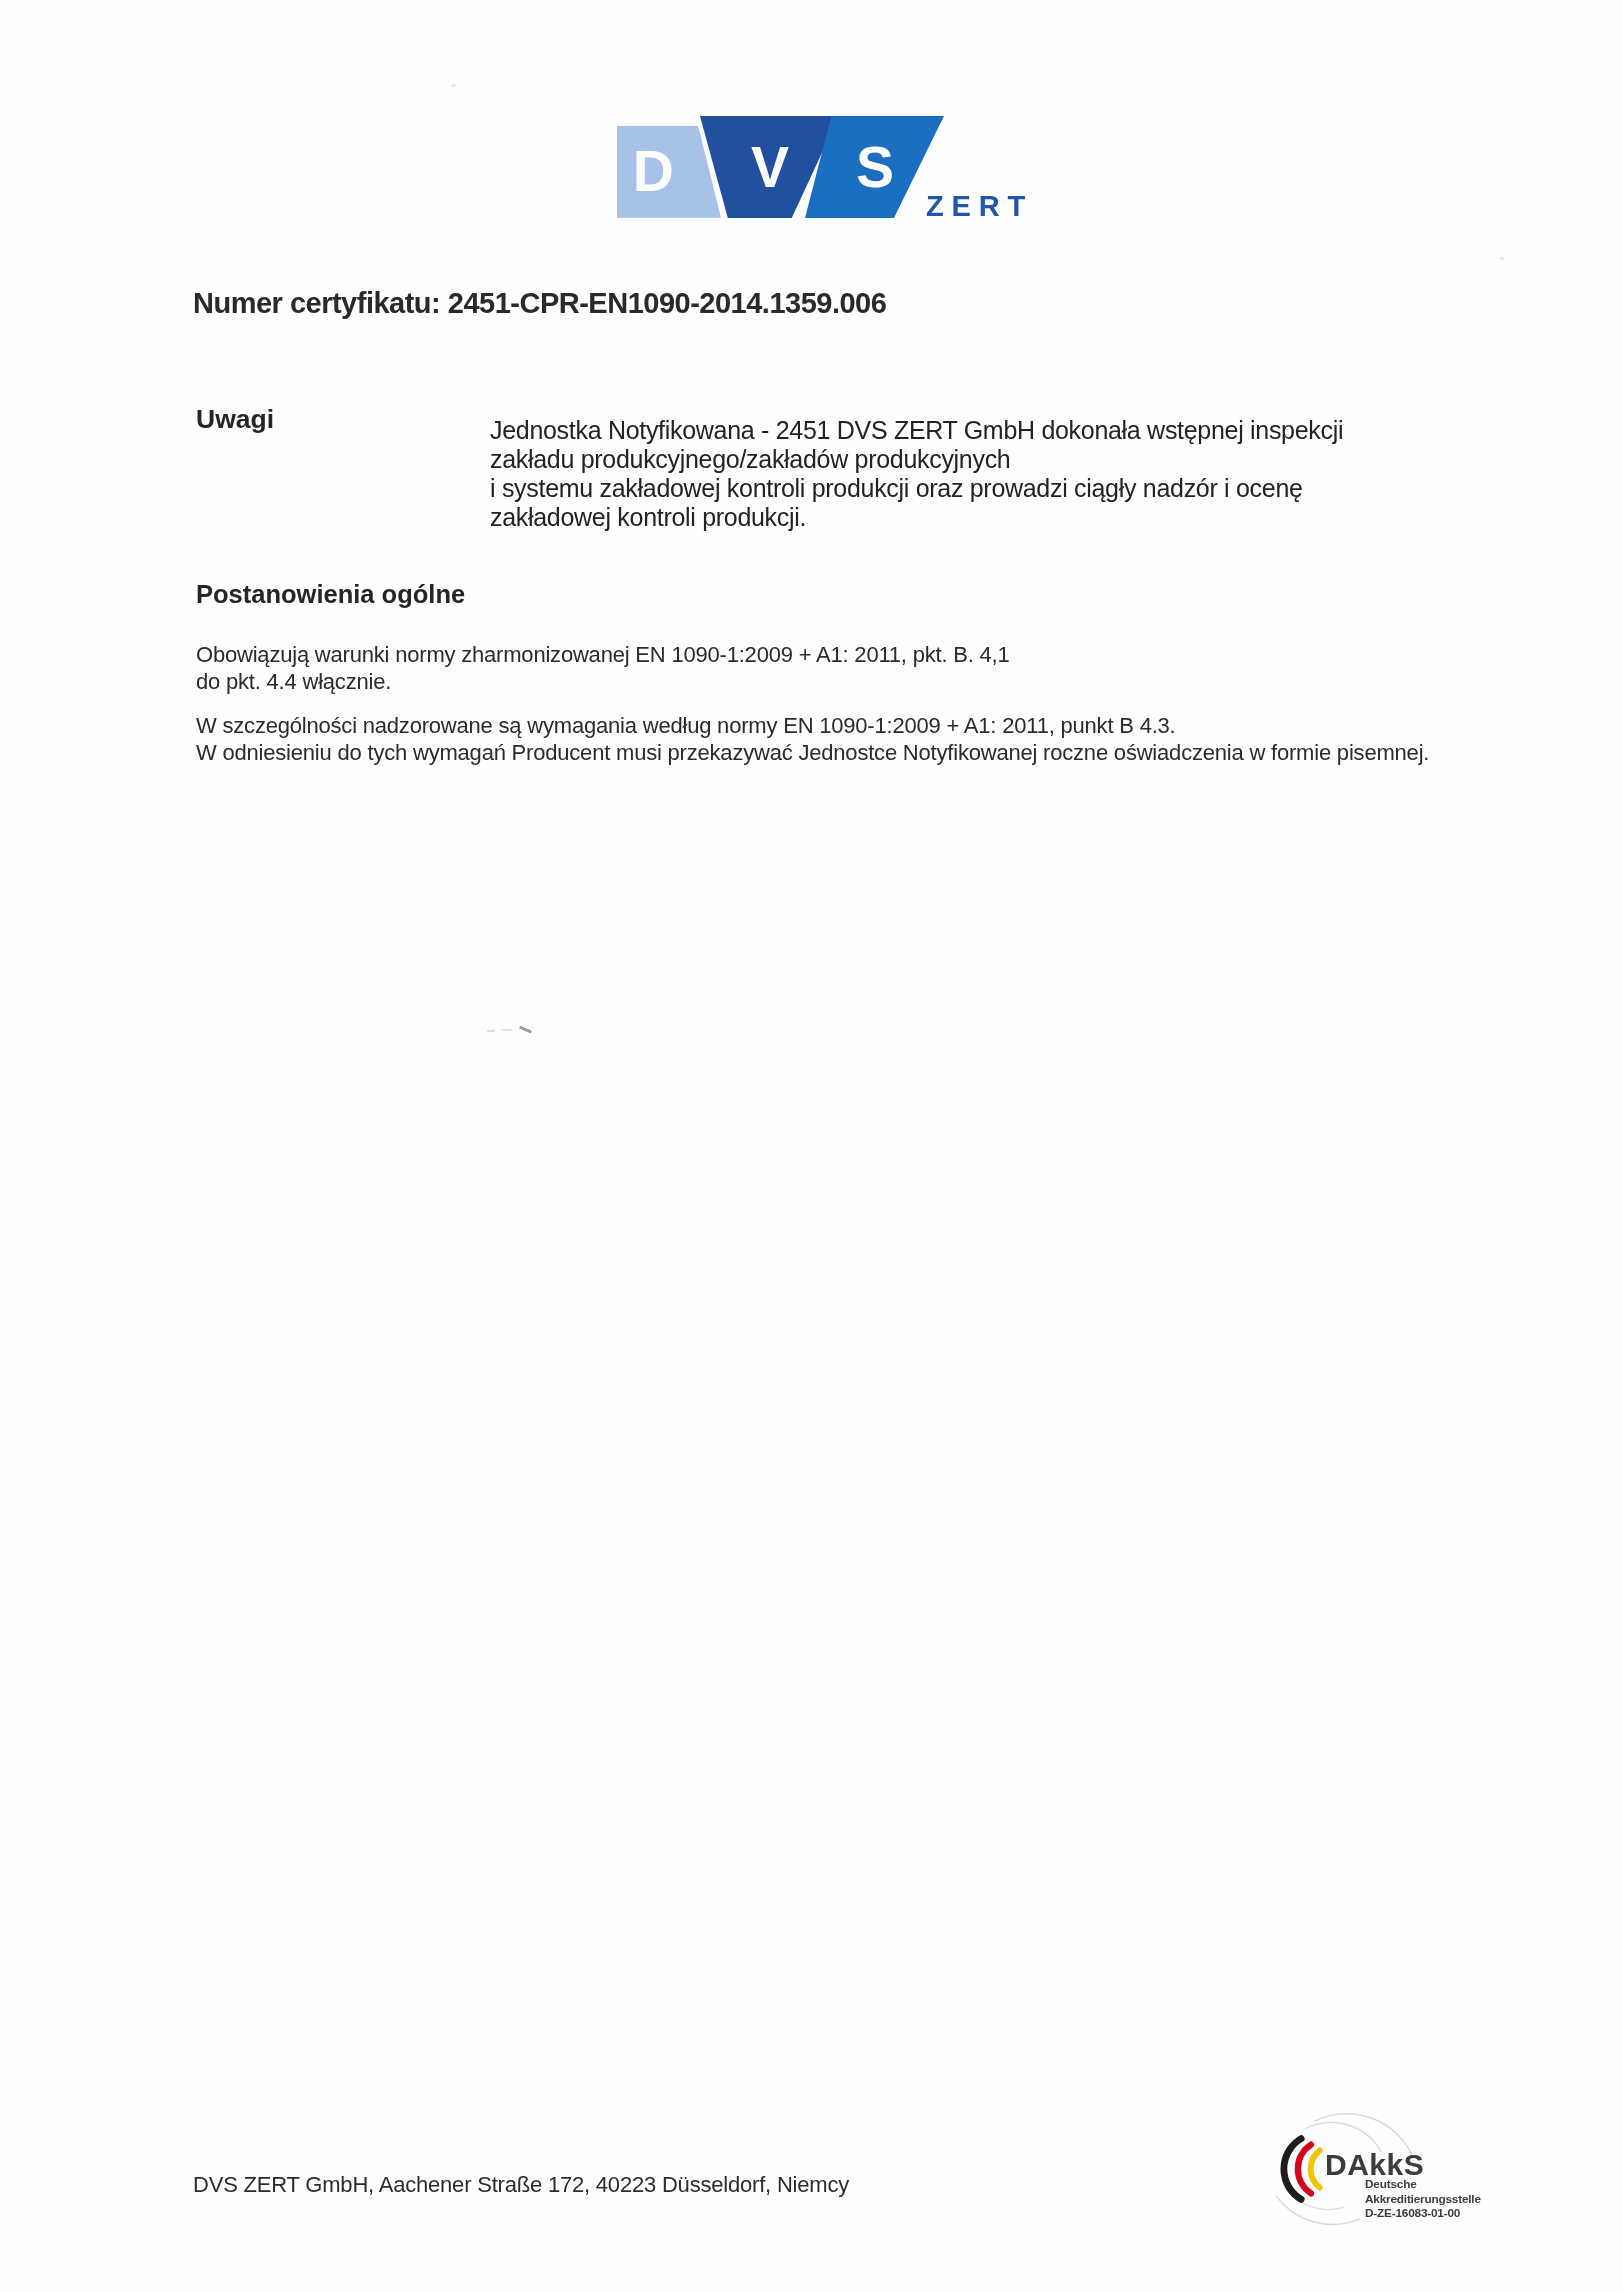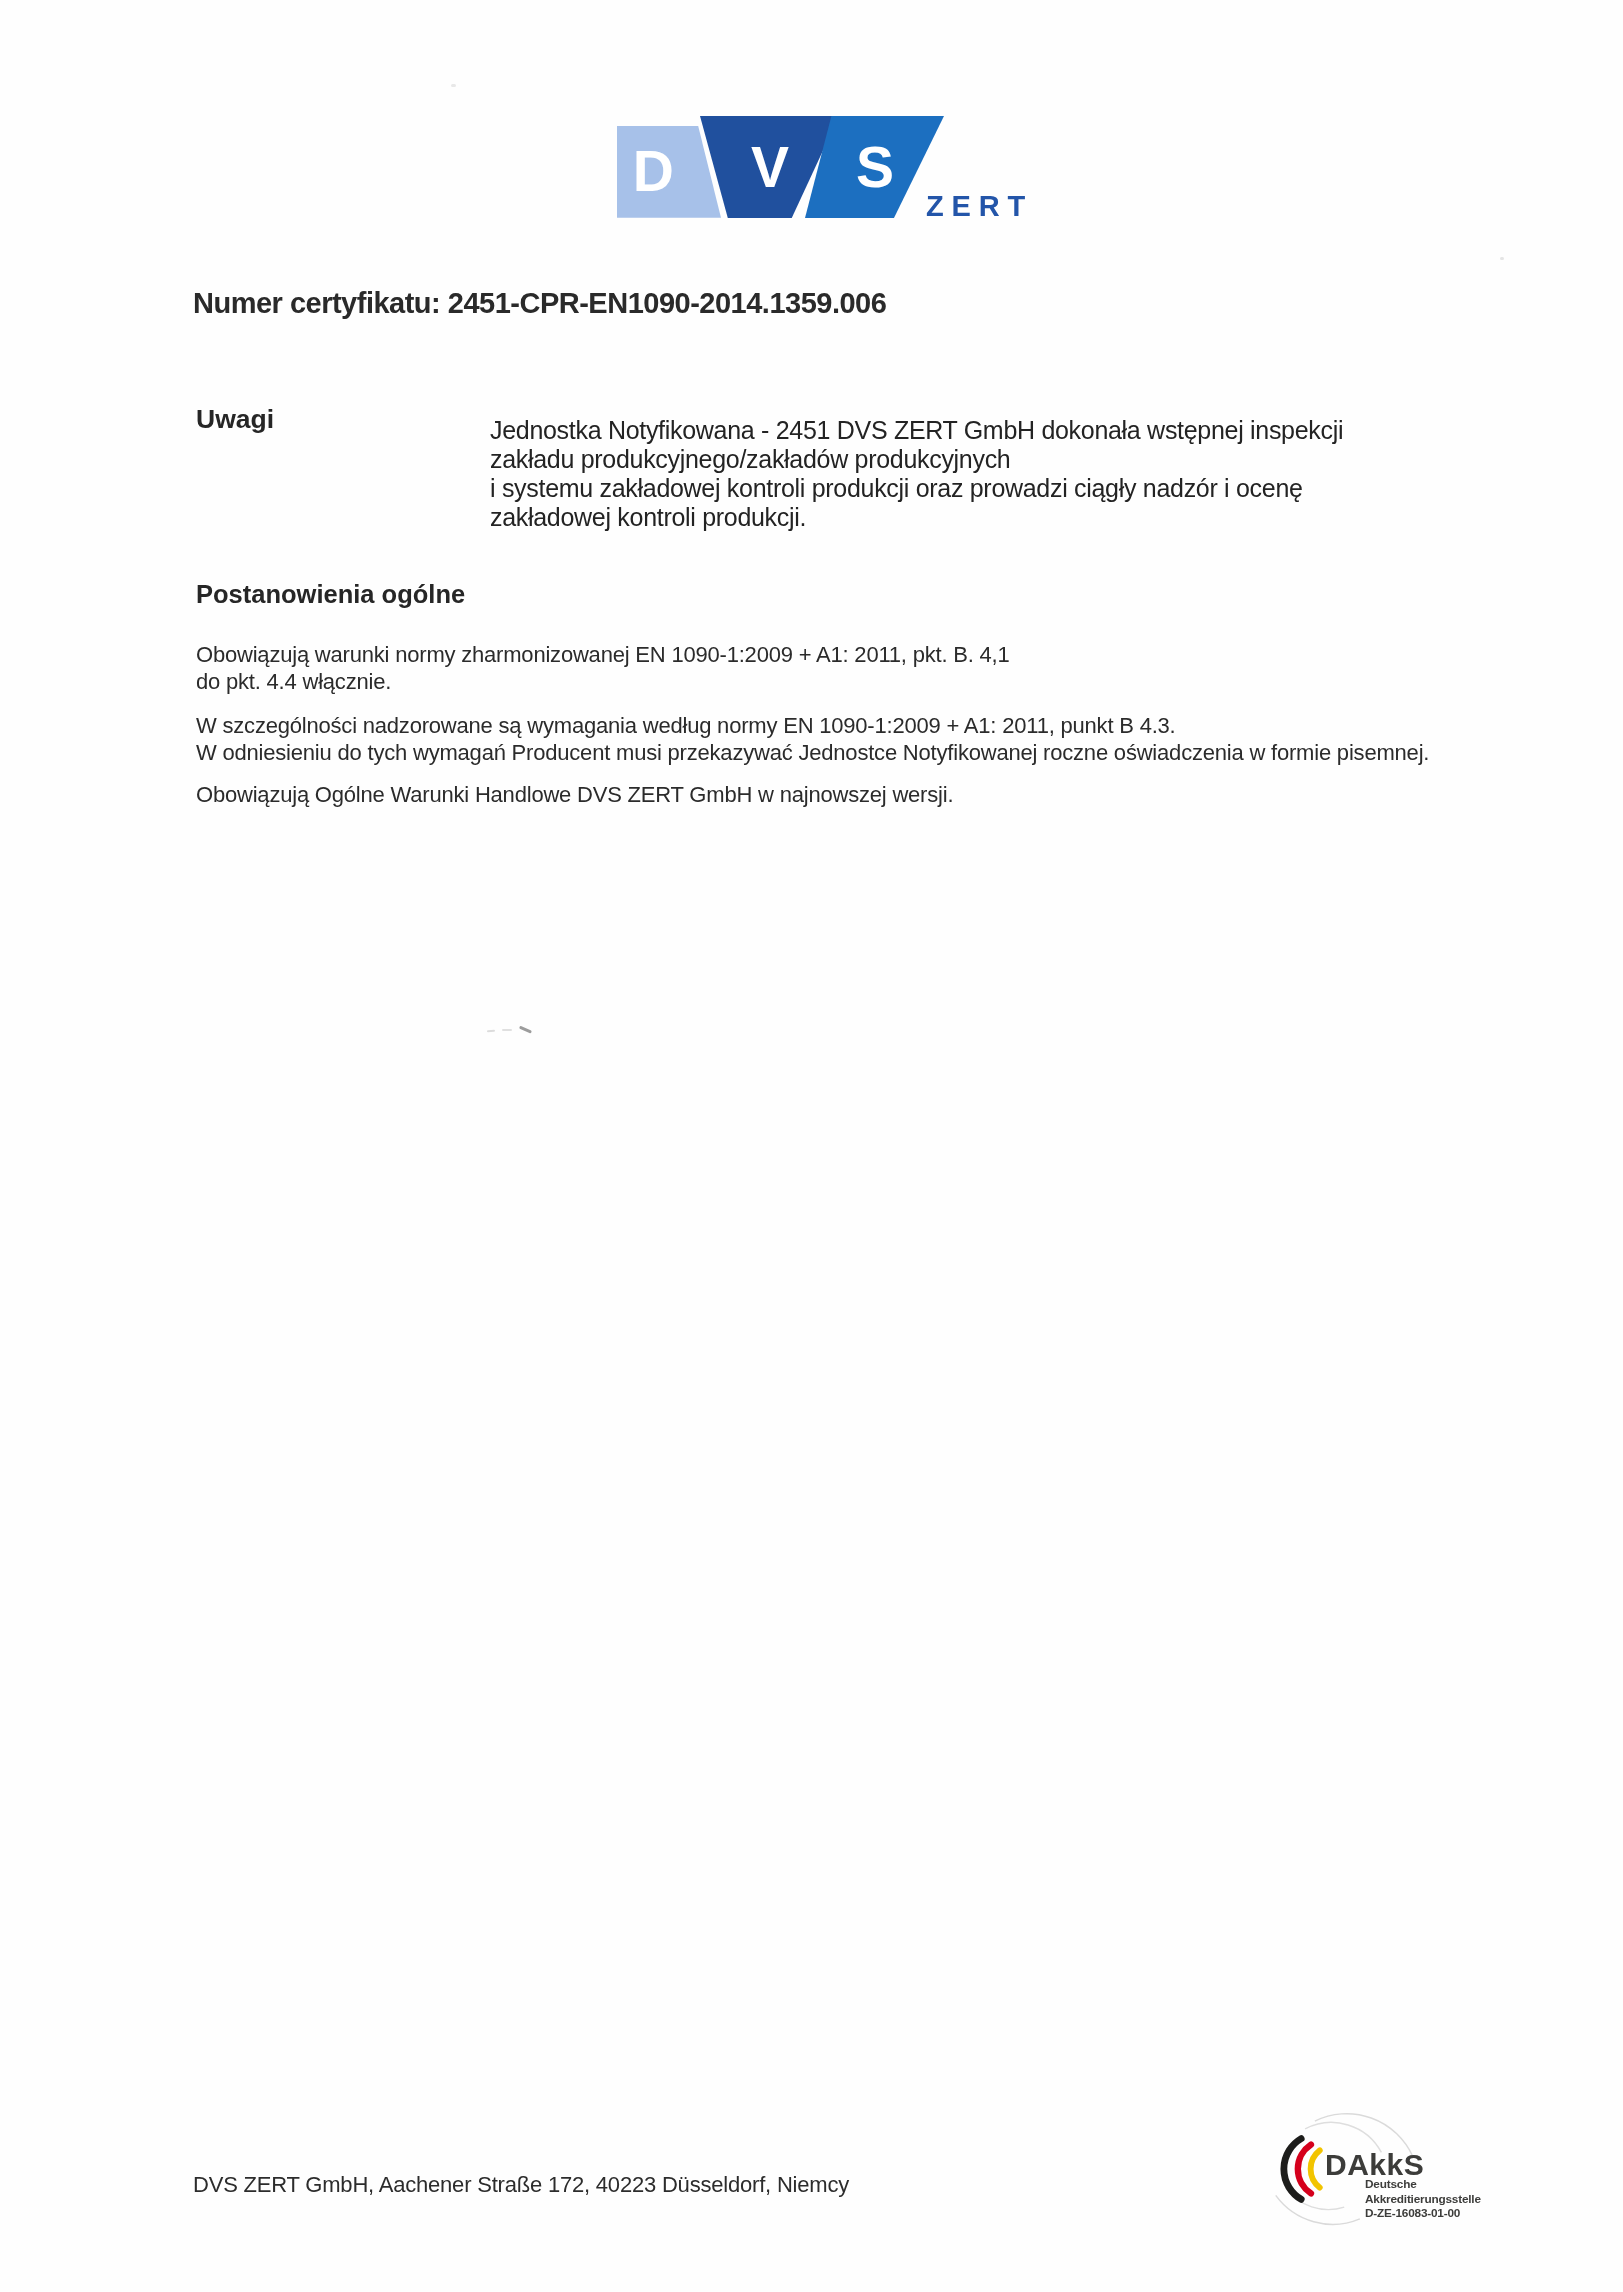--- a/index.html
+++ b/index.html
@@ -93,21 +93,20 @@
   <div class="para para-1">
     <div>Obowiązują warunki normy zharmonizowanej EN 1090-1:2009 + A1: 2011, pkt. B. 4,1</div>
     <div>do pkt. 4.4 włącznie.</div>
   </div>
 
   <div class="para para-2">
     <div>W szczególności nadzorowane są wymagania według normy EN 1090-1:2009 + A1: 2011, punkt B 4.3.</div>
     <div>W odniesieniu do tych wymagań Producent musi przekazywać Jednostce Notyfikowanej roczne oświadczenia w formie pisemnej.</div>
   </div>
 
-  <div class="para para-3">Obowiązują Ogólne Warunki Handlowe DVS ZERT GmbH w najnowszej wersji.</div>
 
   <div class="speck speck-a"></div>
   <div class="speck speck-b"></div>
   <div class="speck speck-c"></div>
   <div class="speck speck-d"></div>
   <div class="speck speck-e"></div>
 
   <div class="footer-line">DVS ZERT GmbH, Aachener Straße 172, 40223 Düsseldorf, Niemcy</div>
 
   <div class="dakks">

